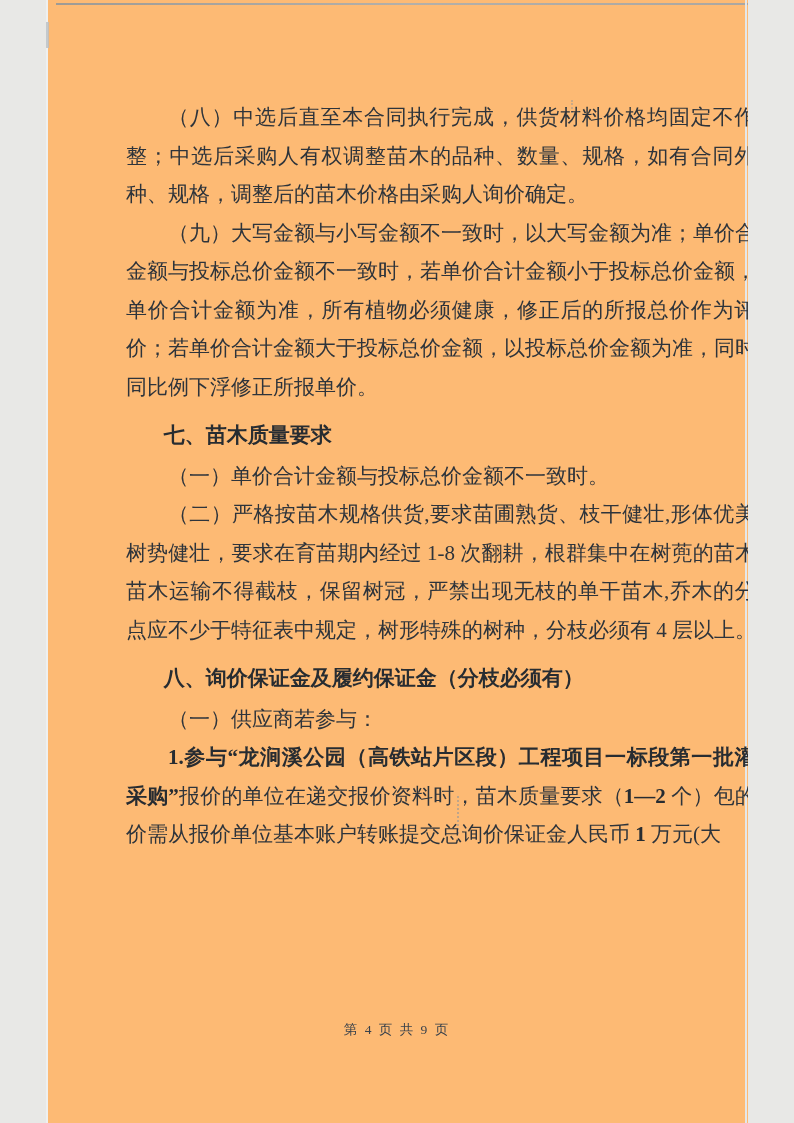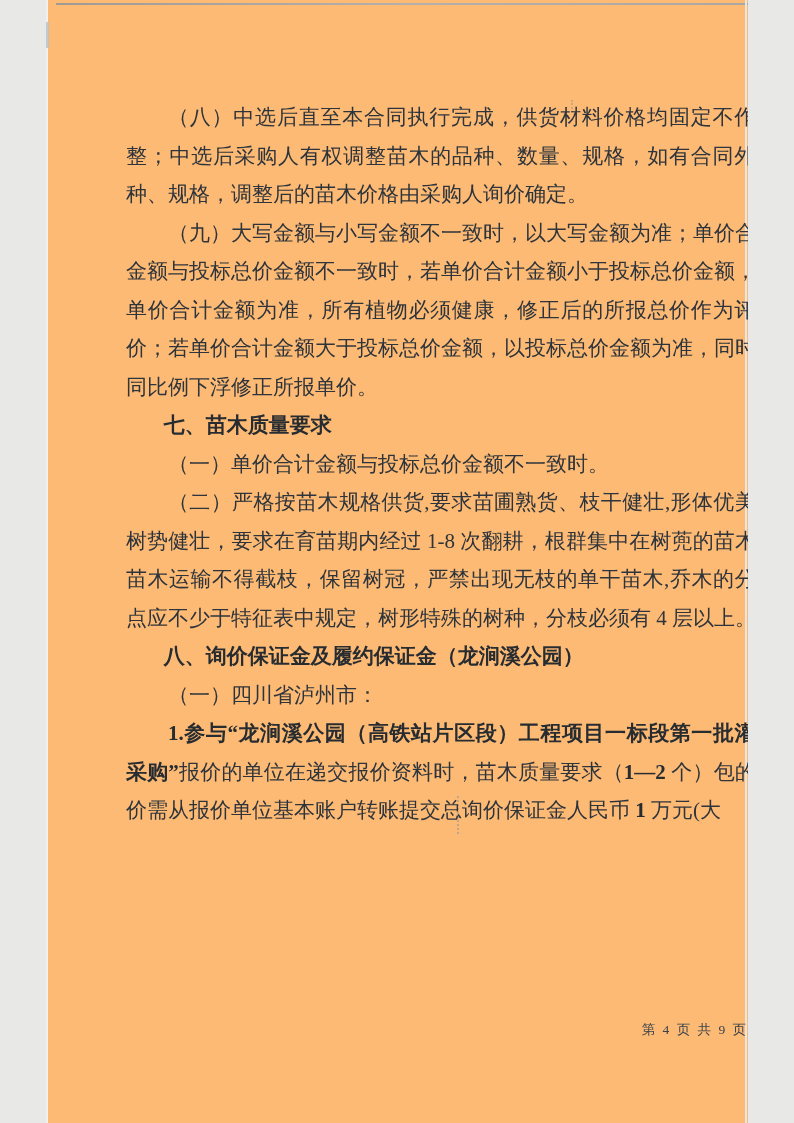--- a/index.html
+++ b/index.html
@@ -25,35 +25,36 @@
   }
   .para {
     font-size: 21px;
     line-height: 38.5px;
     text-align: justify;
     text-indent: 2em;
     letter-spacing: 0;
     word-break: break-all;
   }
   .para.heading {
-    font-family: Liberation Sans, sans-serif;
+    font-family: Liberation Mono, monospace;
     font-weight: 700;
     text-indent: 1.8em;
     color: #262b30;
+    margin-top: 12px;
   }
   .para .seg-bold {
     font-weight: 700;
     color: #272c31;
   }
 
   .footer {
     position: absolute;
     left: 0; right: 0;
     top: 1021px;
-    text-align: right;
+    text-align: center;
     font-size: 13.5px;
     letter-spacing: 2px;
     color: #3a424b;
   }
 
   
   .scan-top-line {
     position: absolute;
     left: 10px; top: 3px;
     width: 784px; height: 2px;
@@ -110,20 +111,20 @@
   <span class="red-mark m3"></span>
   <span class="dot-smudge"></span>
   <span class="dot-smudge top"></span>
 
   <div class="content">
       <p class="para"><span>（八）中选后直至本合同执行完成，供货材料价格均固定不作调整；中选后采购人有权调整苗木的品种、数量、规格，如有合同外品种、规格，调整后的苗木价格由采购人询价确定。</span></p>
       <p class="para"><span>（九）大写金额与小写金额不一致时，以大写金额为准；单价合计金额与投标总价金额不一致时，若单价合计金额小于投标总价金额，以单价合计金额为准，所有植物必须健康，修正后的所报总价作为评选价；若单价合计金额大于投标总价金额，以投标总价金额为准，同时按同比例下浮修正所报单价。</span></p>
       <p class="para heading"><span class="seg-bold">七、苗木质量要求</span></p>
       <p class="para"><span>（一）单价合计金额与投标总价金额不一致时。</span></p>
       <p class="para"><span>（二）严格按苗木规格供货,要求苗圃熟货、枝干健壮,形体优美，树势健壮，要求在育苗期内经过 1-8 次翻耕，根群集中在树蔸的苗木；苗木运输不得截枝，保留树冠，严禁出现无枝的单干苗木,乔木的分枝点应不少于特征表中规定，树形特殊的树种，分枝必须有 4 层以上。</span></p>
-      <p class="para heading"><span class="seg-bold">八、询价保证金及履约保证金（龙涧溪公园）</span></p>
-      <p class="para"><span>（一）四川省泸州市：</span></p>
+      <p class="para heading"><span class="seg-bold">八、询价保证金及履约保证金（分枝必须有）</span></p>
+      <p class="para"><span>（一）供应商若参与：</span></p>
       <p class="para"><span class="seg-bold">1.参与“龙涧溪公园（高铁站片区段）工程项目一标段第一批灌木采购”</span><span>报价的单位在递交报价资料时，苗木质量要求（</span><span class="seg-bold">1—2</span><span> 个）包的报价需从报价单位基本账户转账提交总询价保证金人民币 </span><span class="seg-bold">1</span><span> 万元(大</span></p>
     </div>
 
   <div class="footer">第 4 页 共 9 页</div>
 
 </div>
 
 </body></html>

